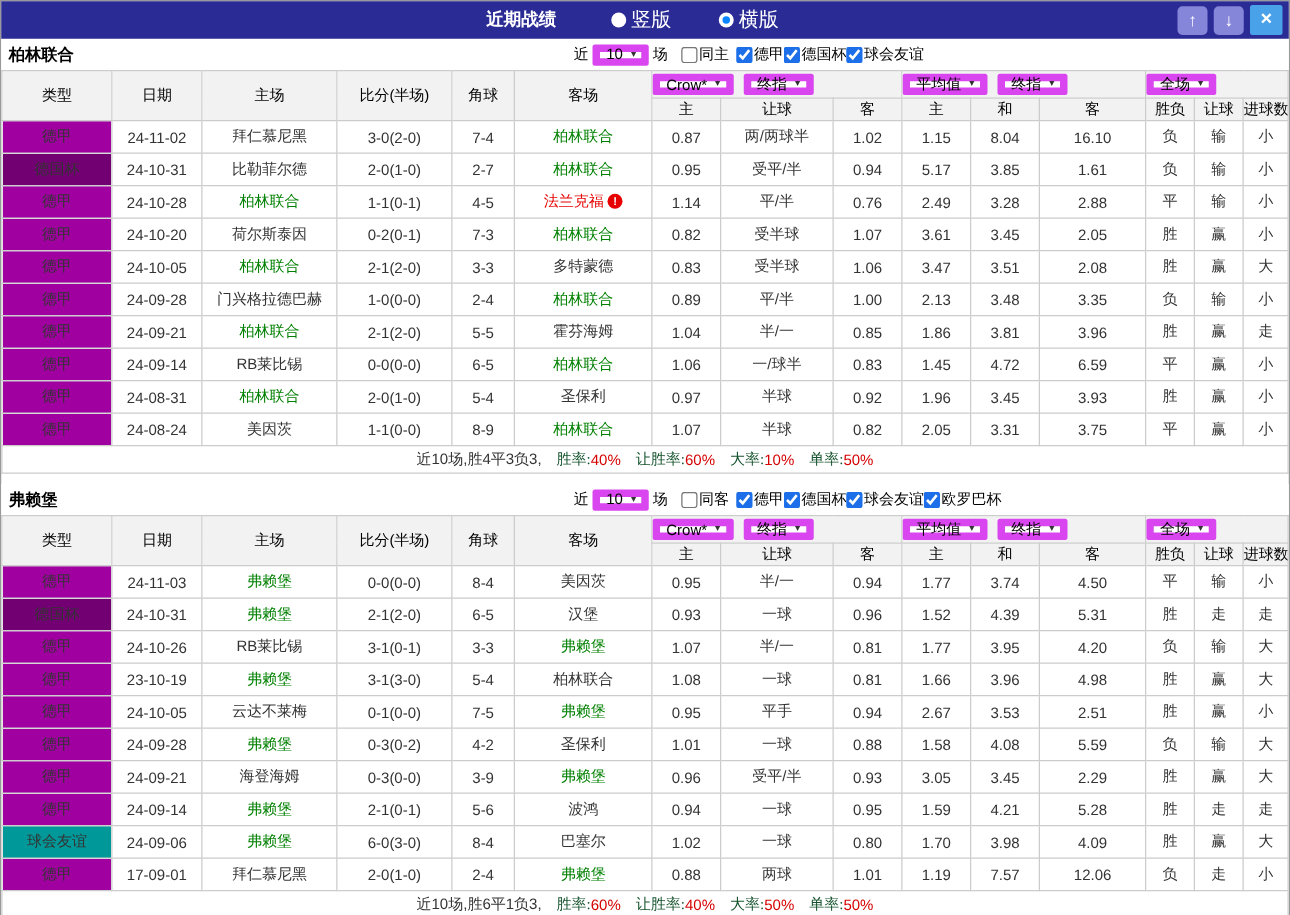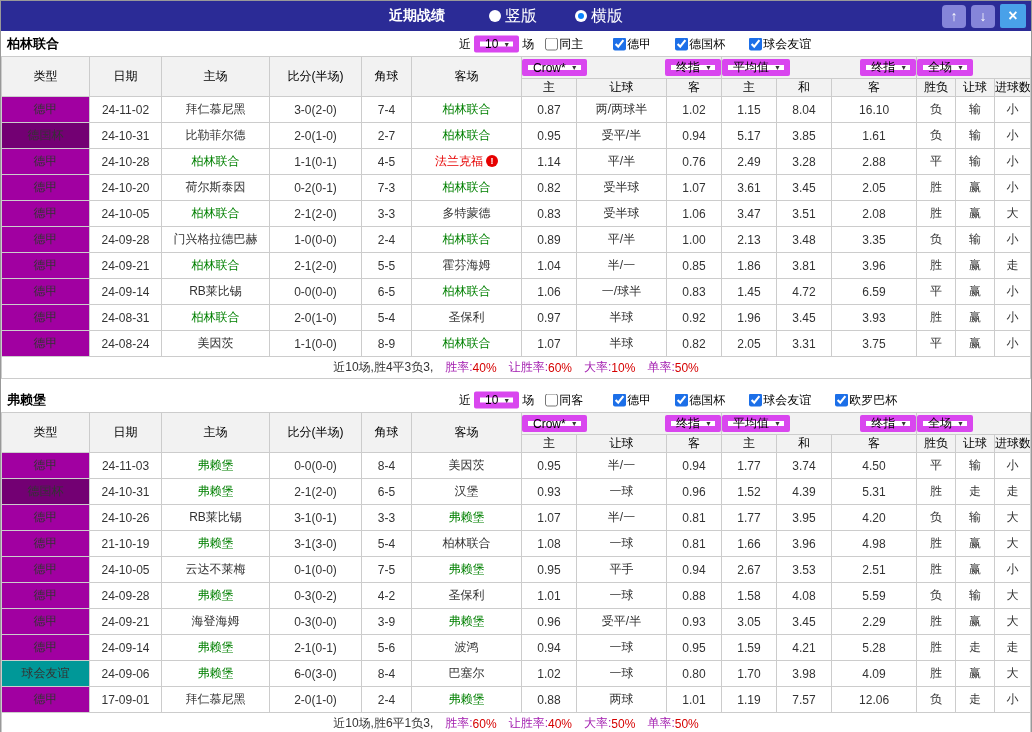--- a/index.html
+++ b/index.html
@@ -17,55 +17,55 @@
   .nav-btn { width:24px; height:23px; background:#8585d9; border-radius:4px; color:#fff; display:flex; align-items:center; justify-content:center; font-size:14px; font-weight:bold; cursor:pointer; }
   .close-btn { width:26px; height:24px; background:#49a1e9; border-radius:2px; color:#fff; display:flex; align-items:center; justify-content:center; font-size:16px; font-weight:bold; cursor:pointer; }
 
   
   .section { background:#fff; }
   .section + .section { margin-top:8px; }
   .section-head { height:25px; position:relative; display:flex; align-items:center; }
   .team-name { font-weight:bold; font-size:13px; padding-left:6px; color:#000; }
   .filters { position:absolute; left:458px; top:50%; transform:translateY(-50%); display:flex; align-items:center; gap:3px; white-space:nowrap; }
   .filters input[type=checkbox] { width:13px; height:13px; accent-color:#1c6fe8; margin:0 1px 0 0; vertical-align:middle; }
-  .cbs { display:inline-flex; align-items:center;gap:24px; }
+  .cbs { display:inline-flex; align-items:center; }
   .cbs label { display:inline-flex; align-items:center; cursor:pointer; margin-left:0; }
   .cbs label:first-child { margin-left:8px; }
   .cbs label:nth-child(2) { margin-left:6px; }
 
   
   .dd { display:inline-flex; align-items:center; justify-content:space-between; background:#fff; border:6px solid #d946ef; height:17px; padding:0 3px 0 5px; border-radius:2px; min-width:52px; cursor:pointer; color:#000; }
   .dd .arrow { font-size:7px; margin-left:5px; color:#333; }
   .dd-count { min-width:38px; }
 
   
   table.stats { width:100%; border-collapse:collapse; table-layout:fixed; }
   .stats th, .stats td { border:1px solid #ccc; text-align:center; padding:0; white-space:nowrap; overflow:hidden; }
   .stats thead th { background:#f2f2f2; font-weight:normal; color:#000; }
   .stats tr.h1 th { height:22px; }
   .stats tr.h2 th { height:17px; }
-  .ddwrap { display:flex; justify-content:space-between; align-items:center; gap:8px; }
+  .ddwrap { display:flex; justify-content:flex-start; align-items:center; gap:8px; }
   .stats tbody td { height:26px; color:#333; background:#fff; }
   td.lt { color:#fff; }
   .t-dj   { background:#a100a1 !important; }
   .t-dgb  { background:#730073 !important; }
   .t-qhyy { background:#009898 !important; }
   td.team { color:#000; }
   td.team.focus { color:#008000; }
   td.team.alert { color:#e60000; }
   td.score { color:#d60000; }
   .c-red   { color:#d60000; }
   .c-blue  { color:#0018d6; }
   .c-green { color:#089000; }
   .alert-badge { display:inline-block; width:12px; height:12px; background:#e60000; color:#fff; border-radius:50%; font-size:9px; line-height:12px; font-weight:bold; margin-left:3px; text-align:center; vertical-align:1px; }
 
   
   .summary { height:22px; display:flex; align-items:center; justify-content:center; border:1px solid #ccc; border-top:none; color:#333; }
   .sstats { display:inline-flex; align-items:center; }
-  .slabel { margin-left:12px; color:#a21caf; }
+  .slabel { margin-left:12px; color:#14532d;font-family:Liberation Serif, serif; }
   .sval { color:#d60000; }
 </style>
 </head>
 <body>
 
 <div class="page">
 
   <div class="topbar">
     <div class="topbar-center">
       <span class="topbar-title">近期战绩</span>
@@ -526,21 +526,21 @@
             <td class="num">0.81</td>
             <td class="num">1.77</td>
             <td class="num">3.95</td>
             <td class="num">4.20</td>
             <td class="c-red">负</td>
             <td class="c-blue">输</td>
             <td class="c-red">大</td>
           </tr>
           <tr>
             <td class="lt t-dj">德甲</td>
-            <td class="num">21-10-19</td>
+            <td class="num">23-10-19</td>
             <td class="team focus">弗赖堡</td>
             <td class="score">3-1(3-0)</td>
             <td class="num">5-4</td>
             <td class="team">柏林联合</td>
             <td class="num">1.08</td>
             <td class="num">一球</td>
             <td class="num">0.81</td>
             <td class="num">1.66</td>
             <td class="num">3.96</td>
             <td class="num">4.98</td>

